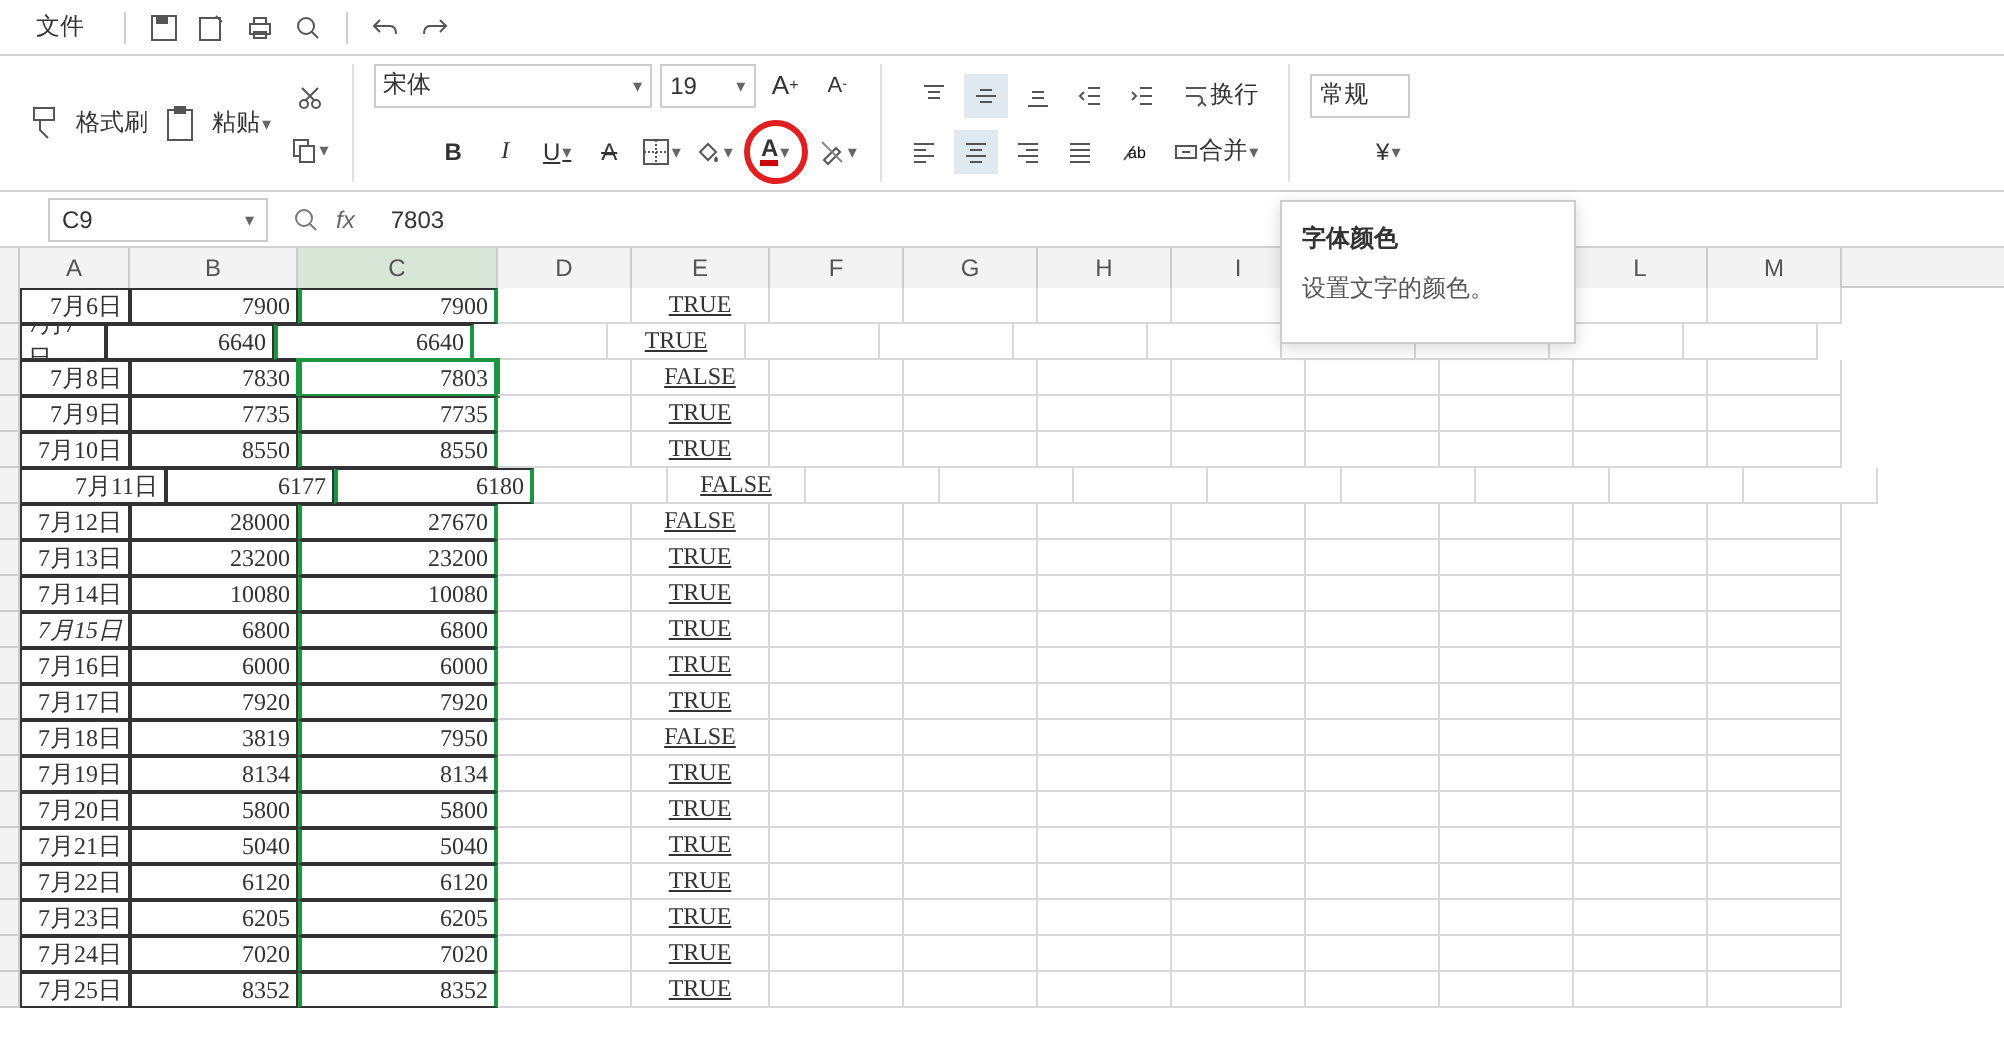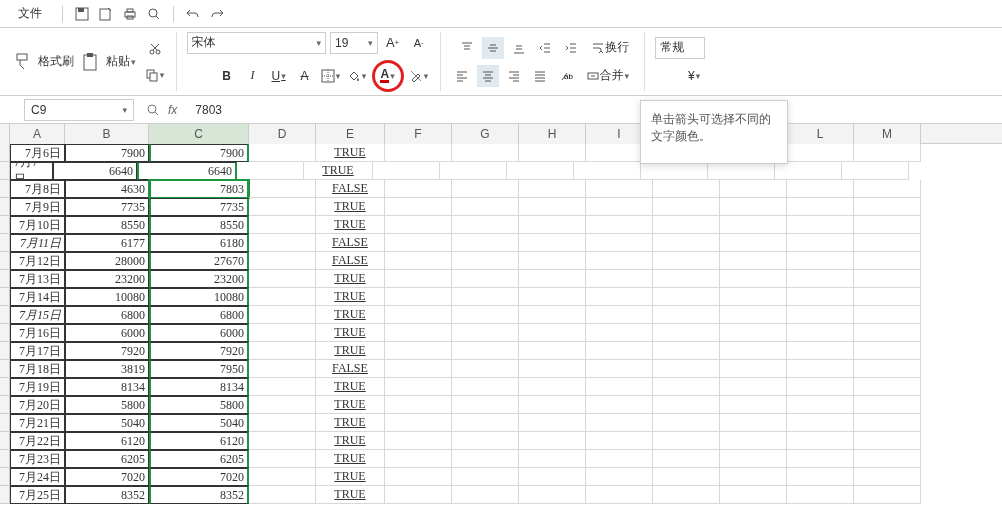--- a/index.html
+++ b/index.html
@@ -278,21 +278,22 @@
     <div class="rgroup-row">
       <span class="ribbon-btn">
           <span>¥</span>
           <span class="dd">▾</span>
         </span>
     </div>
   </div>
 </div>
 
 <div class="tooltip">
-  <div class="tooltip-desc">单击箭头可选择不同的文字颜色。</div>
+  <div class="tooltip-title">字体颜色</div>
+  <div class="tooltip-desc">设置文字的颜色。</div>
 </div>
 
 <div class="formula-bar">
   <div class="name-box">
     <span>C9</span>
     <span class="dd">▾</span>
   </div>
   <div class="fb-icons">
     <span>
         <svg width="14" height="14" viewBox="0 0 14 14">
@@ -351,21 +352,21 @@
         <div class="cell" style="width: 67px;"></div>
         <div class="cell" style="width: 67px;"></div>
         <div class="cell" style="width: 67px;"></div>
         <div class="cell" style="width: 67px;"></div>
         <div class="cell" style="width: 67px;"></div>
         <div class="cell" style="width: 67px;"></div>
       </div>
       <div class="row">
         <div class="row-header"></div>
         <div class="cell bordered ra" style="width: 55px;">7月8日</div>
-        <div class="cell bordered ra" style="width: 84px;">4630</div>
+        <div class="cell bordered ra" style="width: 84px;">7830</div>
         <div class="cell bordered ra active col-C-outline-lr" style="width: 100px;">7803</div>
         <div class="cell" style="width: 67px;"></div>
         <div class="cell ca" style="width: 69px;">FALSE</div>
         <div class="cell" style="width: 67px;"></div>
         <div class="cell" style="width: 67px;"></div>
         <div class="cell" style="width: 67px;"></div>
         <div class="cell" style="width: 67px;"></div>
         <div class="cell" style="width: 67px;"></div>
         <div class="cell" style="width: 67px;"></div>
         <div class="cell" style="width: 67px;"></div>
@@ -398,21 +399,21 @@
         <div class="cell" style="width: 67px;"></div>
         <div class="cell" style="width: 67px;"></div>
         <div class="cell" style="width: 67px;"></div>
         <div class="cell" style="width: 67px;"></div>
         <div class="cell" style="width: 67px;"></div>
         <div class="cell" style="width: 67px;"></div>
         <div class="cell" style="width: 67px;"></div>
       </div>
       <div class="row">
         <div class="row-header"></div>
-        <div class="cell bordered ra" style="width: 55px; font-style: italic;">7月11日</div>
+        <div class="cell bordered ra" style="width: 73px;">7月11日</div>
         <div class="cell bordered ra" style="width: 84px;">6177</div>
         <div class="cell bordered ra col-C-outline-lr" style="width: 100px;">6180</div>
         <div class="cell" style="width: 67px;"></div>
         <div class="cell ca" style="width: 69px;">FALSE</div>
         <div class="cell" style="width: 67px;"></div>
         <div class="cell" style="width: 67px;"></div>
         <div class="cell" style="width: 67px;"></div>
         <div class="cell" style="width: 67px;"></div>
         <div class="cell" style="width: 67px;"></div>
         <div class="cell" style="width: 67px;"></div>

